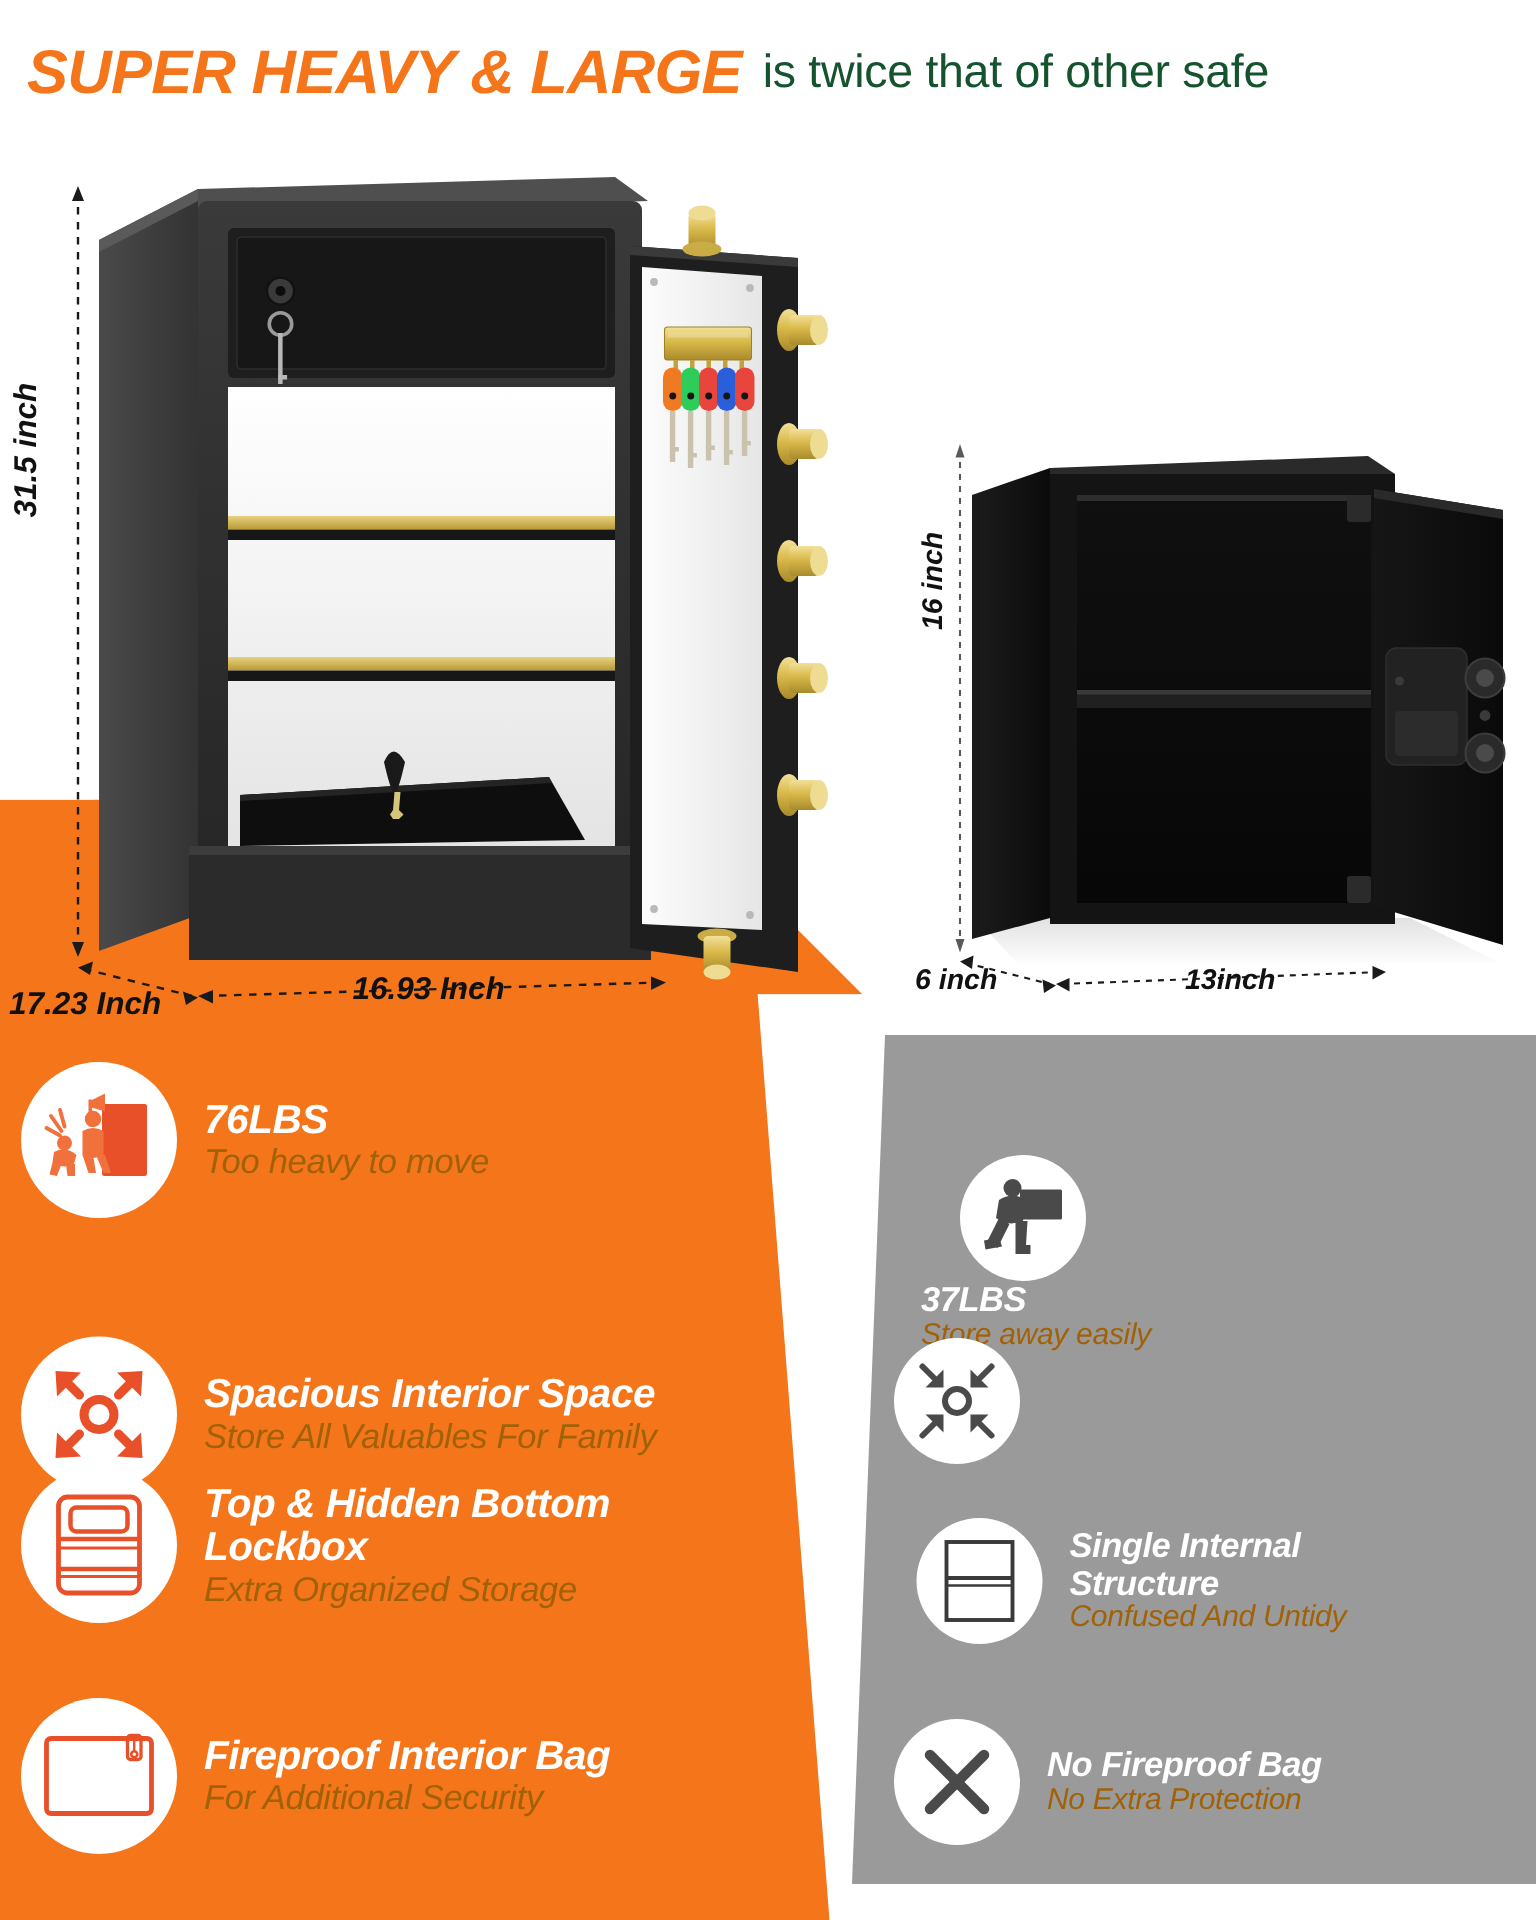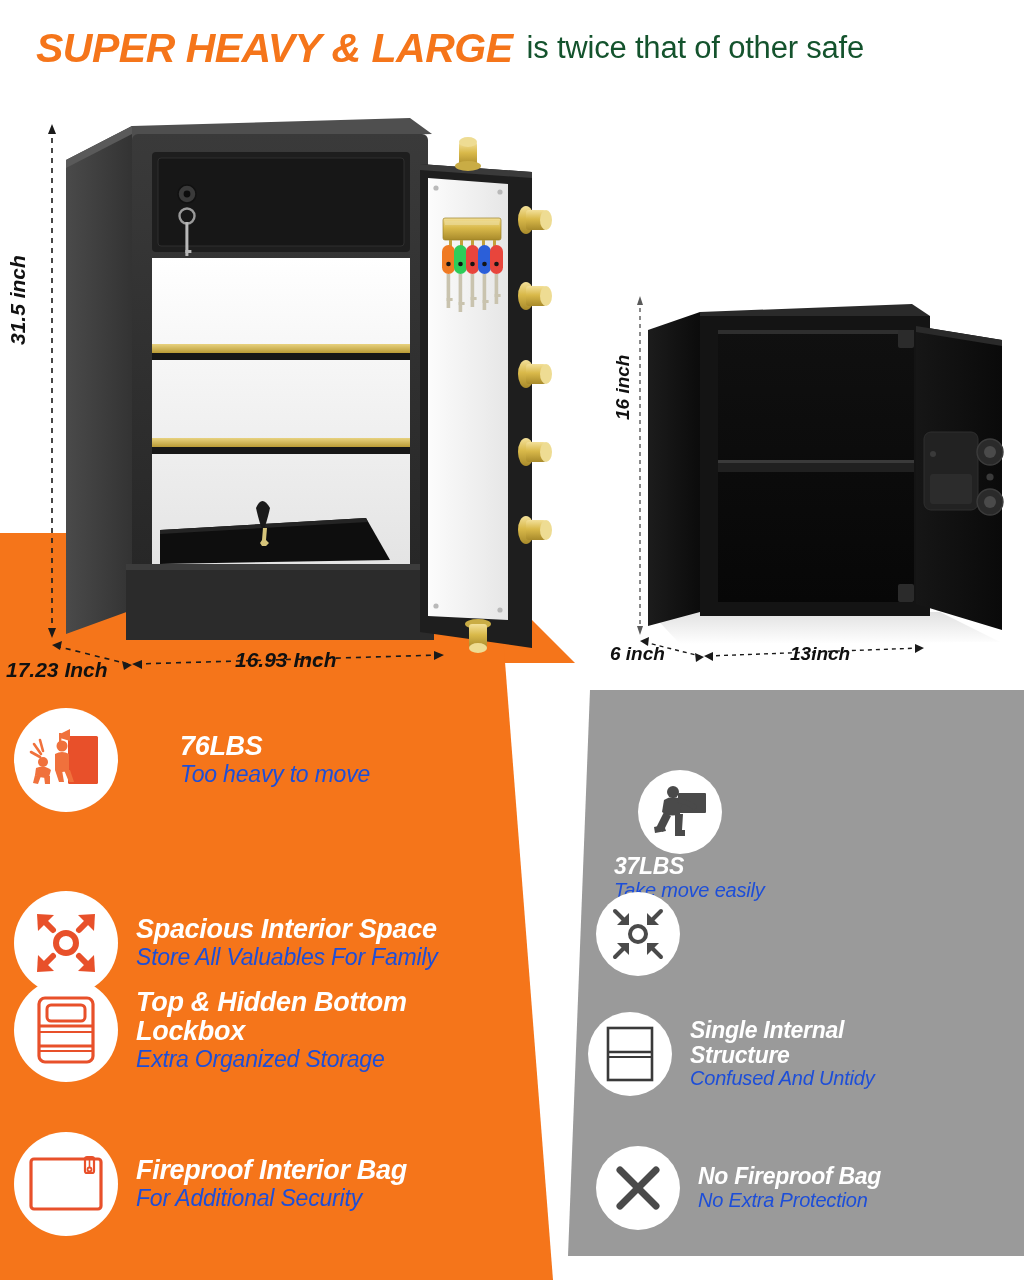--- a/index.html
+++ b/index.html
@@ -7,21 +7,21 @@
   body {
     font-family: "Liberation Sans", sans-serif;
     background:#ffffff;
     position:relative;
     overflow:hidden;
   }
 
   
   .header {
     position:absolute; left:0; top:0; width:1024px; height:96px;
-    display:flex; align-items:center; padding-left:36px;
+    display:flex; align-items:center; padding-left:18px;
     white-space:nowrap;
   }
   .header-strong {
     font-size:41px; font-weight:bold; font-style:italic;
     color:#F5751A; letter-spacing:-0.5px;
   }
   .header-rest {
     font-size:31px; color:#14532d; font-style:normal;
     margin-left:14px; letter-spacing:-0.2px;
   }
@@ -57,21 +57,21 @@
     border-radius:50%; background:#ffffff;
     display:flex; align-items:center; justify-content:center;
     flex:0 0 auto;
   }
   .feat-text { margin-left:18px; }
   .feat-title {
     font-weight:bold; font-style:italic; color:#ffffff; line-height:1.08;
     letter-spacing:-0.3px;
   }
   .feat-sub {
-    font-style:italic; color:#1d4ed8; line-height:1.15; margin-top:0;
+    font-style:italic; color:#a16207; line-height:1.15; margin-top:0;
     letter-spacing:-0.2px;
   }
 
   
   .o-row .feat-circle { width:104px; height:104px; }
   .o-row .feat-title { font-size:27px; }
   .o-row .feat-sub { font-size:23px; }
 
   
   .g-row .feat-circle { width:84px; height:84px; }
@@ -363,21 +363,21 @@
 
 <div class="dim dim-v31">31.5 inch</div>
 <div class="dim dim-1496">17.23 Inch</div>
 <div class="dim dim-1693">16.93 Inch</div>
 <div class="dim dim-v16">16 inch</div>
 <div class="dim dim-12">6 inch</div>
 <div class="dim dim-13">13inch</div>
 
 <div class="orange-panel"></div>
 
-<div class="feature o-row" style="left:14px; top:708px;gap:44px;">
+<div class="feature o-row" style="left:14px; top:708px;">
   <div class="feat-circle">
     <svg width="72" height="64" viewBox="0 0 72 64">
       <rect x="38" y="8" width="30" height="48" rx="1.5" fill="#E8502A"></rect>
       <path d="M30,6 l10,-5 l0,12 l-10,-3 Z" fill="#F0713C"></path>
       <rect x="29" y="5" width="2.4" height="18" fill="#F0713C"></rect>
       <circle cx="32" cy="18" r="5.5" fill="#F0713C"></circle>
       <path d="M25,26 q7,-4 14,0 l0,16 q-7,4 -14,0 Z" fill="#F0713C"></path>
       <path d="M25,42 l4,12 l5,0 l-2,-12 Z" fill="#F0713C"></path>
       <path d="M34,42 l5,12 l5,0 l-4,-12 Z" fill="#F0713C"></path>
       <circle cx="13" cy="34" r="5" fill="#F0713C"></circle>
@@ -459,21 +459,21 @@
       <path d="M13,16 q9,-6 18,0 l-2,14 q-10,4 -18,-2 Z" fill="#4A4A4A"></path>
       <path d="M13,28 l-8,16 l7,4 l8,-16 Z" fill="#4A4A4A"></path>
       <path d="M24,30 l0,16 l7,0 l1,-16 Z" fill="#4A4A4A"></path>
       <path d="M3,43 l10,-2 l2,6 l-11,2 Z" fill="#4A4A4A"></path>
       <path d="M24,46 l10,0 l0,6 l-10,0 Z" fill="#4A4A4A"></path>
       <path d="M29,17 q8,1 14,6" stroke="#4A4A4A" stroke-width="5" fill="none" stroke-linecap="round"></path>
     </svg>
   </div>
   <div class="feat-text">
     <div class="feat-title">37LBS</div>
-    <div class="feat-sub">Take move easily</div>
+    <div class="feat-sub">Store away easily</div>
   </div>
 </div>
 
 <div class="feature g-row" style="left:596px; top:892px;">
   <div class="feat-circle">
     <svg width="58" height="58" viewBox="0 0 58 58">
       <circle cx="29" cy="29" r="8" fill="none" stroke="#4A4A4A" stroke-width="4"></circle>
       <g stroke="#4A4A4A" stroke-width="4" stroke-linecap="round" fill="none">
         <line x1="6" y1="6" x2="17" y2="17"></line>
         <line x1="52" y1="6" x2="41" y2="17"></line>
@@ -483,21 +483,21 @@
       <g fill="#4A4A4A">
         <polygon points="20,20 20,8 8,20"></polygon>
         <polygon points="38,20 50,20 38,8"></polygon>
         <polygon points="20,38 8,38 20,50"></polygon>
         <polygon points="38,38 38,50 50,38"></polygon>
       </g>
     </svg>
   </div>
 </div>
 
-<div class="feature g-row" style="left:588px; top:1012px;">
+<div class="feature g-row" style="left:611px; top:1012px;">
   <div class="feat-circle">
     <svg width="50" height="58" viewBox="0 0 50 58">
       <rect x="3" y="3" width="44" height="52" fill="none" stroke="#3A3A3A" stroke-width="2.6"></rect>
       <line x1="3" y1="27" x2="47" y2="27" stroke="#3A3A3A" stroke-width="2.6"></line>
       <line x1="3" y1="32" x2="47" y2="32" stroke="#3A3A3A" stroke-width="1.8"></line>
     </svg>
   </div>
   <div class="feat-text">
     <div class="feat-title" style="max-width:215px;white-space:normal;">Single Internal Structure</div>
     <div class="feat-sub">Confused And Untidy</div>

